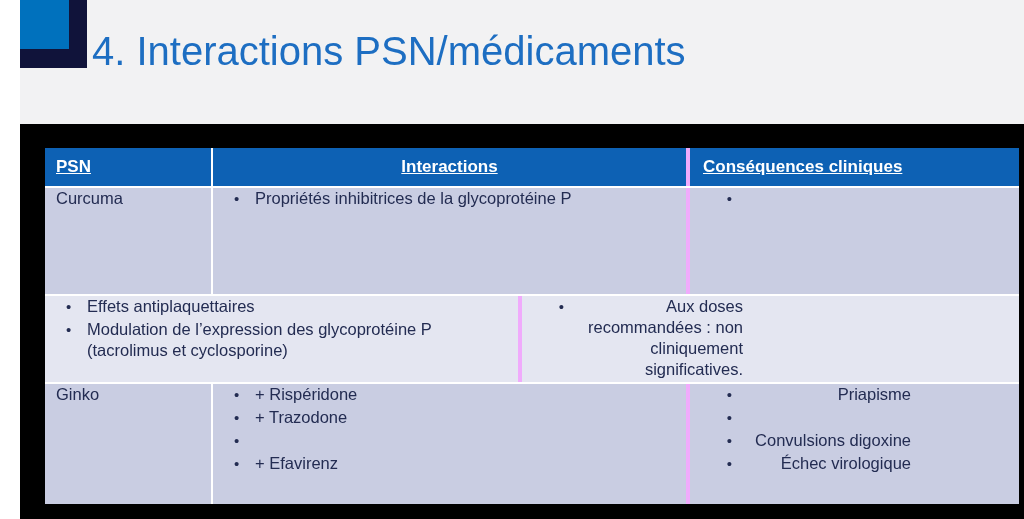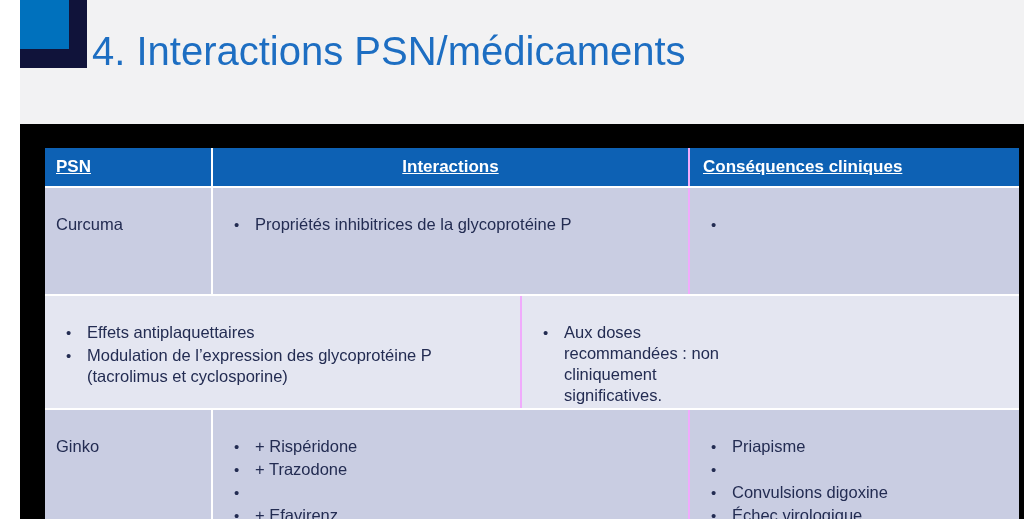--- a/index.html
+++ b/index.html
@@ -63,36 +63,36 @@
     height: 38px;
     text-decoration: underline;
   }
   .th {
     display: flex;
     align-items: center;
     font-size: 17px;
     font-weight: 700;
   }
   .col1 { width: 168px; border-right: 2px solid #ffffff; }
-  .col2 { width: 477px; border-right: 2px solid #f0abfc; }
-  .col3 { width: 265px; }
+  .col2 { width: 477px; border-right: 4px solid #f0abfc; }
+  .col3 { width: 265px; text-align: right; }
   .th.col1 { padding-left: 11px; }
   .th.col2 { justify-content: center; }
   .th.col3 { padding-left: 13px; }
   .t-row {
     display: flex;
     border-top: 2px solid #ffffff;
   }
   .t-row:nth-of-type(odd)  { background: var(--row-dark); }
   .t-row:nth-of-type(even) { background: var(--row-light); }
   .t-row:nth-of-type(1) { min-height: 108px; }
   .t-row:nth-of-type(2) { min-height: 75px; }
   .t-row:nth-of-type(3) { min-height: 122px; }
   .td {
-    padding-top: 26px;
+    padding-top: 0;
     font-size: 16.5px;
     line-height: 21px;
     color: var(--body-text);
   }
   .td.col1 { padding-left: 11px; padding-right: 6px; }
   .bullet-item {
     display: flex;
     padding-left: 21px;
     margin-bottom: 2px;
   }

